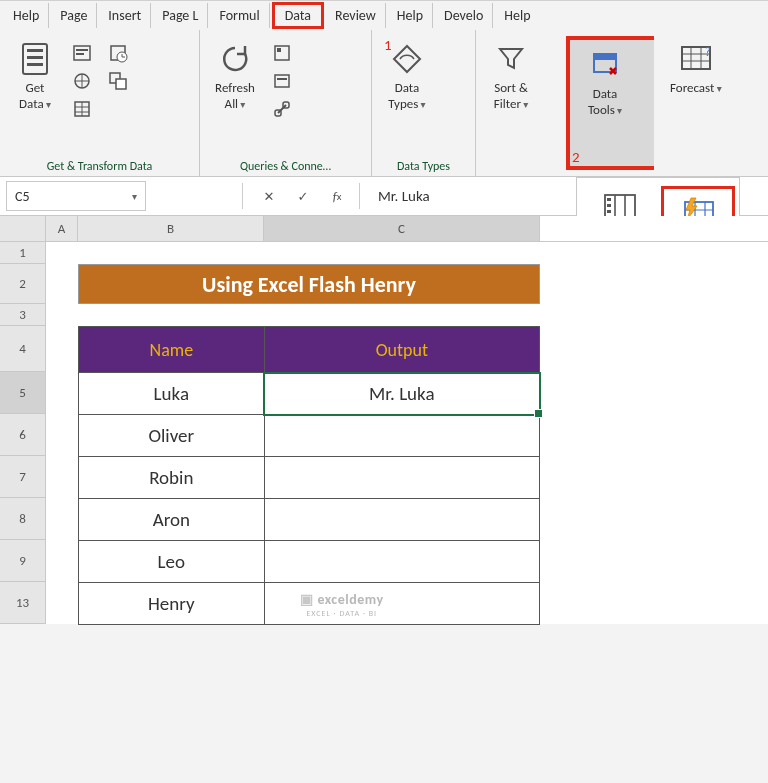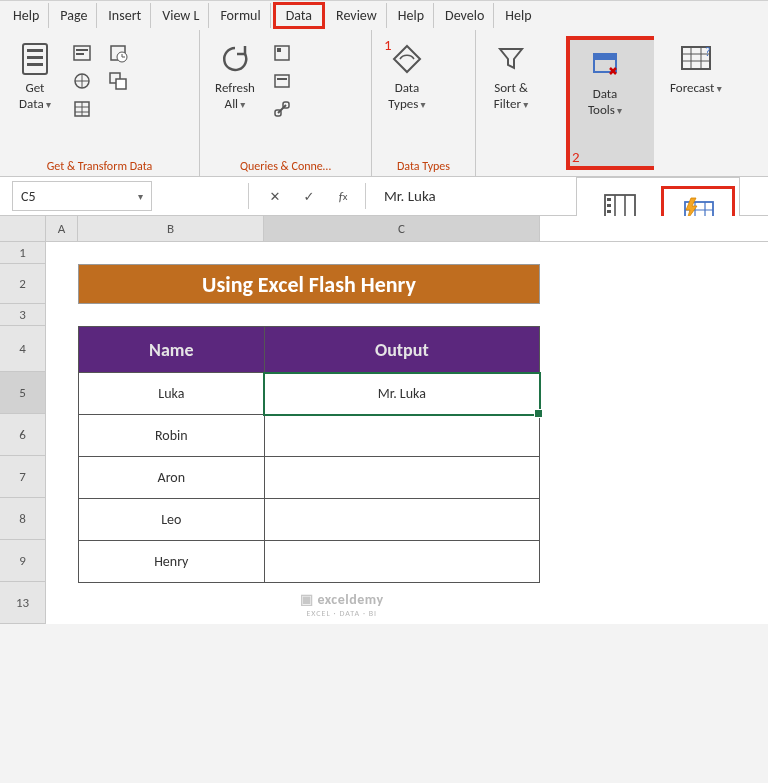--- a/index.html
+++ b/index.html
@@ -57,21 +57,21 @@
       display: flex;
       align-items: flex-start;
       gap: 4px;
       padding: 4px 6px;
       flex: 1;
     }
     .group-label {
       font-size: 12px;
       text-align: center;
       padding: 2px 4px 3px;
-      color: #c2410c;
+      color: #14532d;
       white-space: nowrap;
       overflow: hidden;
     }
     .big-btn {
       display: flex;
       flex-direction: column;
       align-items: center;
       justify-content: flex-start;
       padding: 4px 6px;
       cursor: pointer;
@@ -114,21 +114,21 @@
     }
     .panel-btn .icon-slot { height:38px; display:flex; align-items:center; justify-content:center; }
     .panel-btn .lbl { font-size:13px; line-height:1.25; margin-top:4px; white-space:pre-line; }
     
     .formula-row {
       height: 39px;
       display:flex;
       align-items:center;
       border-bottom: 1px solid #c8c8c8;
       background:#fff;
-      padding: 4px 12px;
+      padding: 4px 6px;
       gap: 6px;
     }
     .name-box {
       width: 140px;
       height: 30px;
       border: 1px solid #c8c8c8;
       background:#fff;
       display:flex;
       align-items:center;
       padding: 0 8px;
@@ -173,27 +173,27 @@
     .data-table {
       position:absolute;
       left: 78px; top: 62px;
       width: 462px;
       border-collapse: collapse;
     }
     .data-table th, .data-table td {
       border: 1px solid #555;
       height: 42px;
       text-align:center;
-      font-size: 14px;
+      font-size: 19px;
       background:#fff;
     }
     .data-table th {
       background: #5B277D;
-      color:#e5e5e5;
-      font-weight:bold;
+      color:#eab308;
+      font-weight:normal;
       height: 46px;
       font-size: 18px;
     }
     .th-name { width: 186px; }
     .th-output { width: 276px; }
     .sel {
       outline: 2px solid #1f7246;
       outline-offset: -1px;
       position: relative;
     }
@@ -217,21 +217,21 @@
     
     .w-corner{width:46px;} .w-a{width:32px;} .w-b{width:186px;} .w-c{width:276px;}
   </style>
 </head>
 <body>
 
 <div class="tabs">
   <div class="tab">Help</div>
   <div class="tab">Page</div>
   <div class="tab">Insert</div>
-  <div class="tab">View L</div>
+  <div class="tab">Page L</div>
   <div class="tab">Formul</div>
   <div class="tab active">Data</div>
   <div class="tab">Review</div>
   <div class="tab">Help</div>
   <div class="tab">Develo</div>
   <div class="tab">Help</div>
 </div>
 
 <div class="ribbon">
 
@@ -483,20 +483,24 @@
       <table class="data-table">
         <tbody>
             <tr>
           <th class="th-name">Name</th>
           <th class="th-output">Output</th>
         </tr>
         <tr>
           <td>Luka</td>
           <td class="sel">Mr. Luka</td>
         </tr>
+        <tr>
+              <td>Oliver</td>
+              <td></td>
+            </tr>
         <tr>
               <td>Robin</td>
               <td></td>
             </tr>
         <tr>
               <td>Aron</td>
               <td></td>
             </tr>
         <tr>
               <td>Leo</td>

